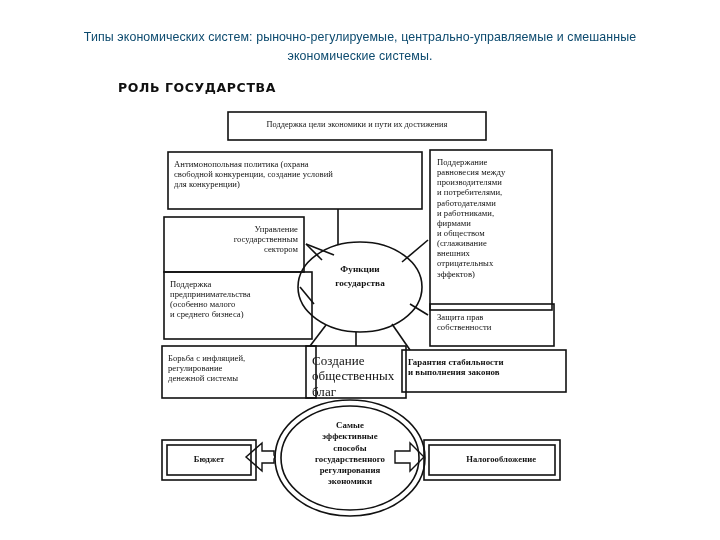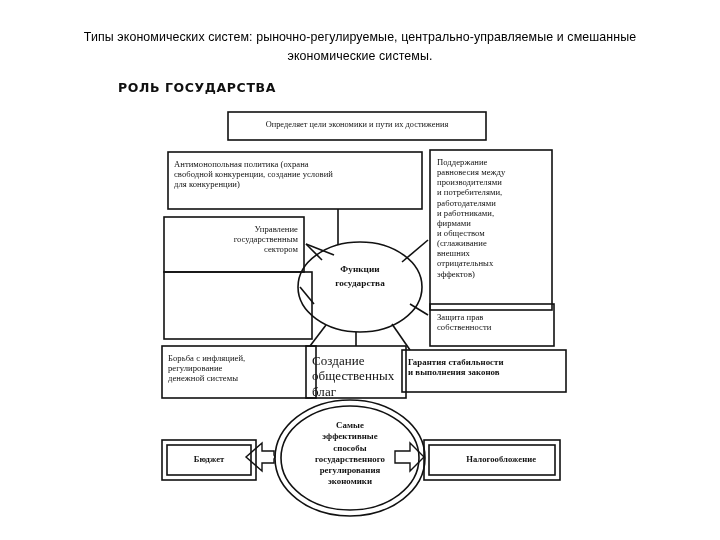--- a/index.html
+++ b/index.html
@@ -18,21 +18,21 @@
 
   
   #slide-title {
     position: absolute;
     left: 48px;
     top: 28px;
     width: 624px;
     text-align: center;
     font-size: 12.4px;
     line-height: 19px;
-    color: #000000;
+    color: #0c4a6e;
     letter-spacing: 0.1px;
   }
 
   
   #figure {
     position: absolute;
     left: 110px;
     top: 72px;
     width: 470px;
     height: 460px;
@@ -137,39 +137,43 @@
         <rect x="52" y="368" width="94" height="40"></rect>
         <rect x="57" y="373" width="84" height="30"></rect>
         <rect x="314" y="368" width="136" height="40"></rect>
         <rect x="319" y="373" width="126" height="30"></rect>
 
         <polygon points="164,383 164,379 152,379 152,371 136,385 152,399 152,391 164,391 164,387 165,385" stroke-width="1.4"></polygon>
         <polygon points="315,383 315,379 300,379 300,371 286,385 300,399 300,391 315,391" stroke-width="1.4" transform="translate(600,0) scale(-1,1)"></polygon>
       </g>
     </svg>
 
-    <div class="node-text t-top">Определяет цели экономики и пути их достижения</div>
+    <div class="node-text t-top">Поддержка цели экономики и пути их достижения</div>
     <div class="node-text t-anti">Антимонопольная политика (охрана
 свободной конкуренции, создание условий
 для конкуренции)</div>
     <div class="node-text t-balance">Поддержание
 равновесия между
 производителями
 и потребителями,
 работодателями
 и работниками,
 фирмами
 и обществом
 (сглаживание
 внешних
 отрицательных
 эффектов)</div>
     <div class="node-text t-gossector">Управление
 государственным
 сектором</div>
+    <div class="node-text t-business">Поддержка
+предпринимательства
+(особенно малого
+и среднего бизнеса)</div>
     <div class="node-text t-property">Защита прав
 собственности</div>
     <div class="node-text t-inflation">Борьба с инфляцией,
 регулирование
 денежной системы</div>
     <div class="node-text t-goods">Создание
 общественных
 благ</div>
     <div class="node-text t-laws">Гарантия стабильности
 и выполнения законов</div>

